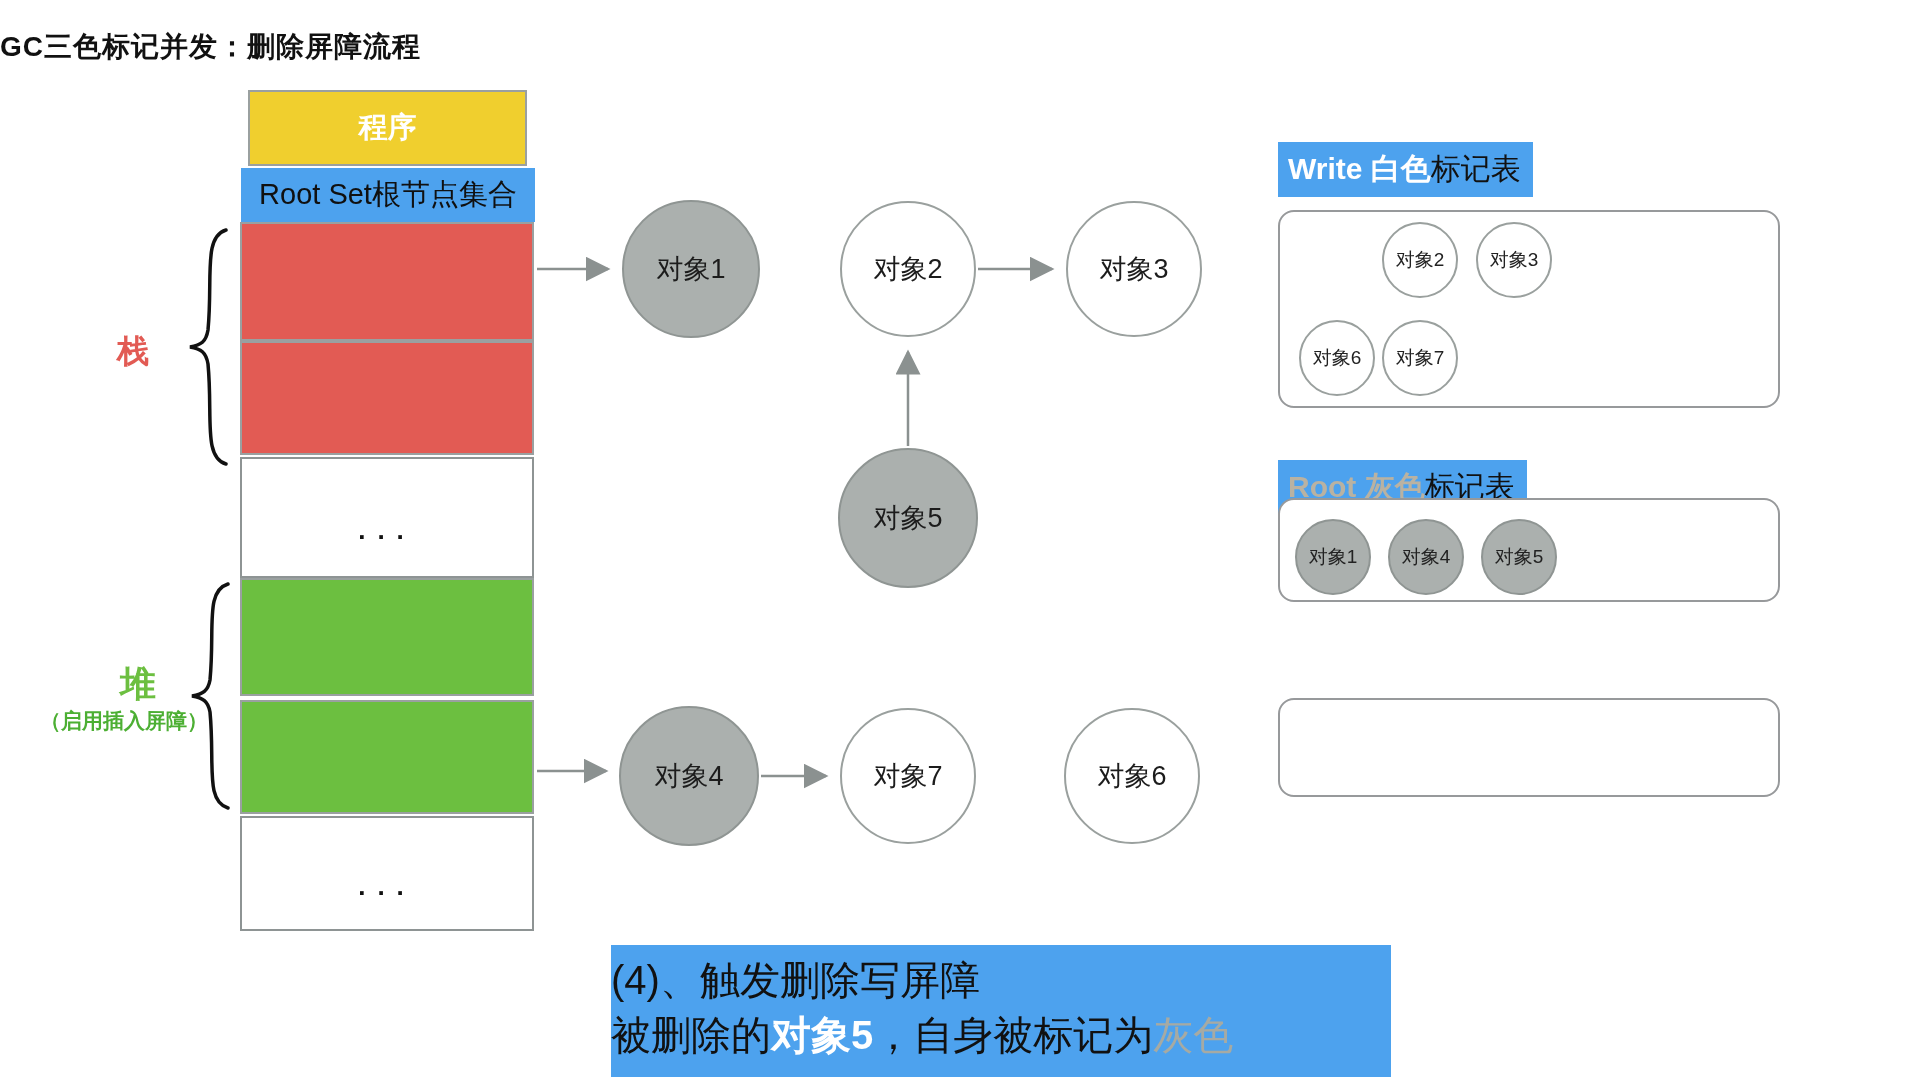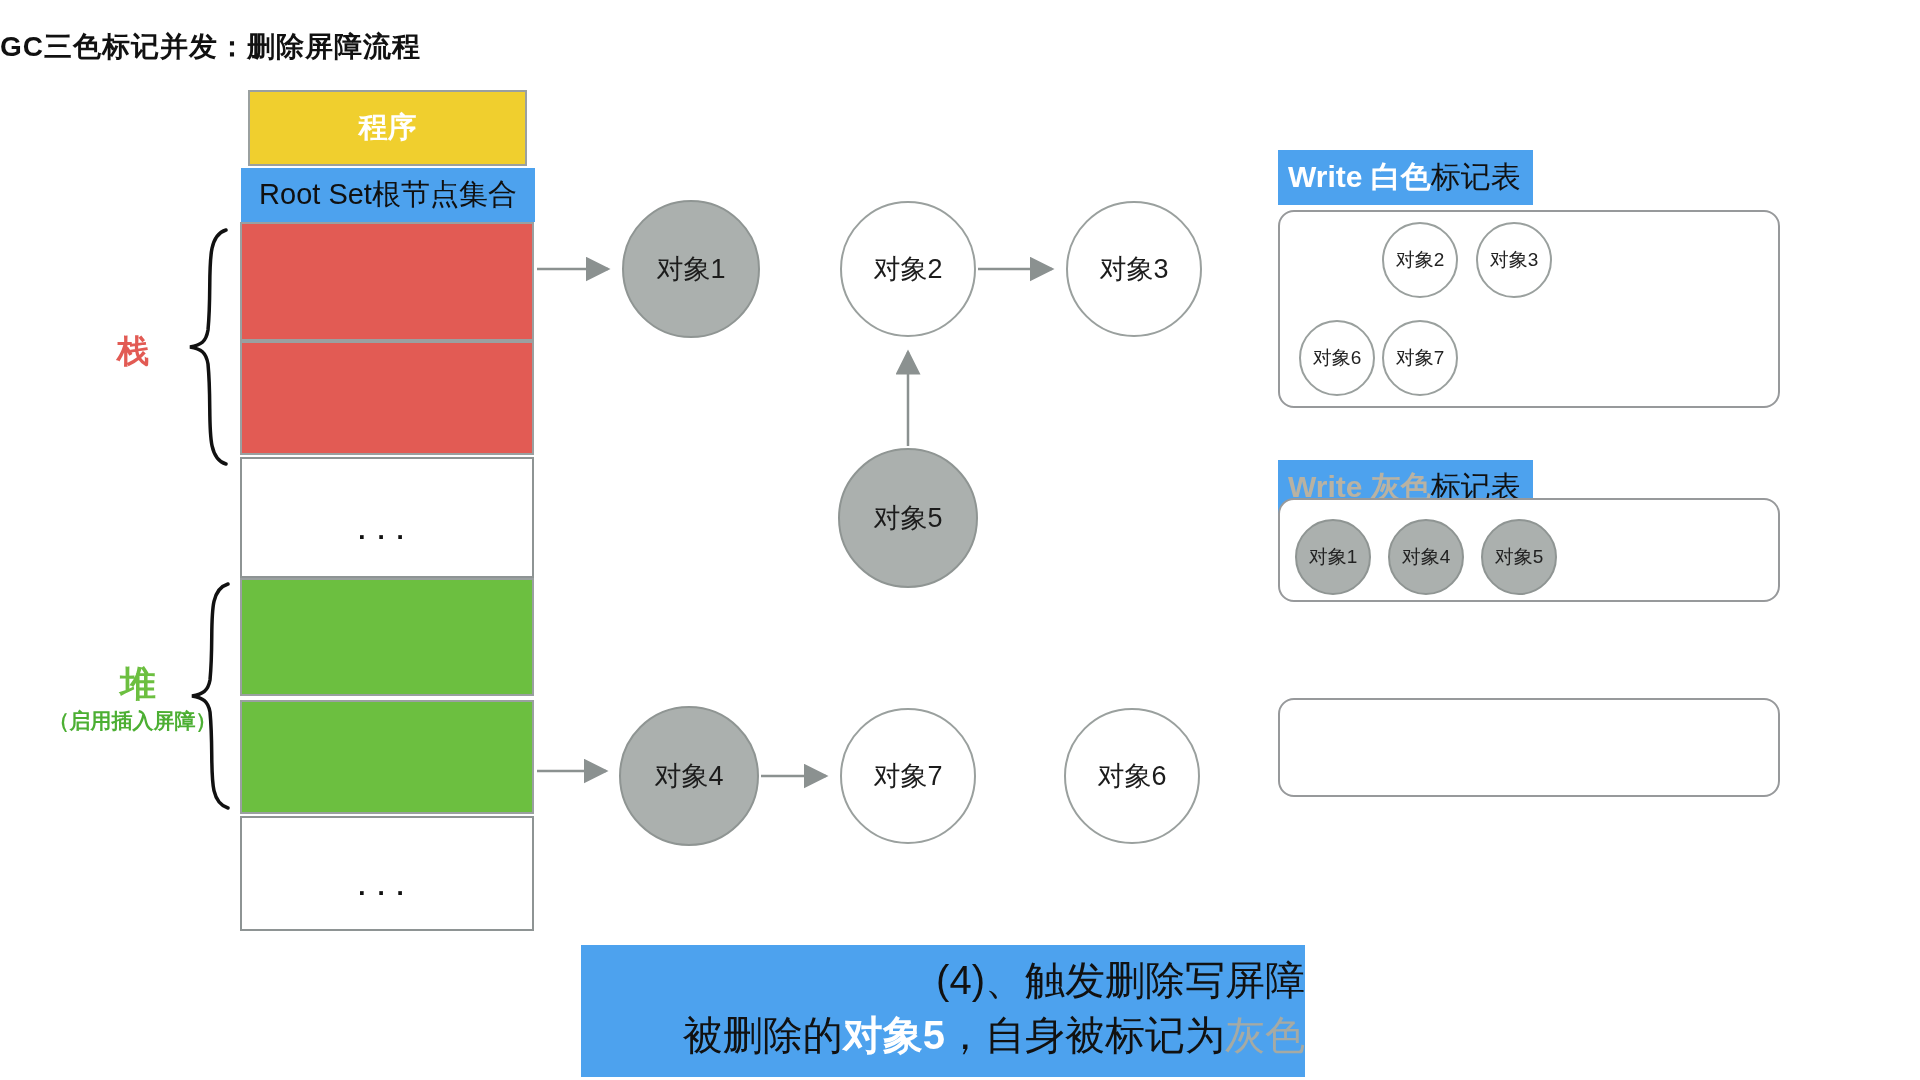--- a/index.html
+++ b/index.html
@@ -24,21 +24,21 @@
   .blk-green1{top:578px;height:118px;background:#6cbf40;}
   .blk-green2{top:700px;height:114px;background:#6cbf40;}
   .blk-dots2{top:816px;height:115px;background:#fff;border-color:#8e9494;}
   .dots{display:flex;align-items:center;justify-content:center;padding-top:25px;
     font-size:26px;font-weight:bold;letter-spacing:12px;color:#111;}
   
   .lbl-stack{position:absolute;left:103px;top:330px;width:60px;text-align:center;
     font-size:32px;font-weight:bold;color:#e25b54;}
   .lbl-heap{position:absolute;left:108px;top:660px;width:60px;text-align:center;
     font-size:36px;font-weight:bold;color:#6cbf40;}
-  .lbl-heap-sub{position:absolute;left:40px;top:707px;width:185px;text-align:center;
+  .lbl-heap-sub{position:absolute;left:40px;top:707px;width:185px;text-align:left;
     font-size:21px;font-weight:bold;color:#3faf3f;color:#4caf33;}
   
   .overlay{position:absolute;left:0;top:0;width:1920px;height:1080px;pointer-events:none;}
   
   .node{position:absolute;border-radius:50%;box-sizing:border-box;
     display:flex;align-items:center;justify-content:center;font-size:27px;color:#1c1c1c;background:#fff;
     border:2.5px solid #9aa09e;}
   .node.grey{background:#abb0ae;border-color:#8f9593;}
   .n1{left:622px;top:200px;width:138px;height:138px;}
   .n2{left:840px;top:201px;width:136px;height:136px;}
@@ -47,38 +47,38 @@
   .n4{left:619px;top:706px;width:140px;height:140px;}
   .n7{left:840px;top:708px;width:136px;height:136px;}
   .n6{left:1064px;top:708px;width:136px;height:136px;}
   
   .mark-label{position:absolute;background:#4da2ee;padding:7px 12px 7px 10px;font-size:30px;white-space:nowrap;}
   .mark-label .accent{font-weight:bold;}
   .mark-label.white-t .accent{color:#ffffff;}
   .mark-label.grey-t .accent{color:#b9b2a2;}
   .mark-label.black-t .accent{color:#111;}
   .mark-label .suffix{color:#111;font-weight:normal;}
-  .lab-white{left:1278px;top:150px;}
+  .lab-white{left:1278px;top:142px;}
   .lab-grey{left:1278px;top:460px;}
   .lab-black{left:1278px;top:654px;}
   .panel{position:absolute;left:1278px;width:502px;box-sizing:border-box;
     border:2.5px solid #97999b;border-radius:16px;background:#fff;}
   .panel-white{top:210px;height:198px;}
   .panel-grey{top:498px;height:104px;}
   .panel-black{top:698px;height:99px;}
   .mini{position:absolute;width:76px;height:76px;border-radius:50%;box-sizing:border-box;
     display:flex;align-items:center;justify-content:center;font-size:19px;color:#222;
     background:#fff;border:2px solid #9aa09e;}
   .mini.grey{background:#abb0ae;border-color:#8f9593;}
   .mw2{left:1382px;top:222px;} .mw3{left:1476px;top:222px;}
   .mw6{left:1299px;top:320px;} .mw7{left:1382px;top:320px;}
   .mg1{left:1295px;top:519px;} .mg4{left:1388px;top:519px;} .mg5{left:1481px;top:519px;}
   
-  .caption{position:absolute;left:581px;top:945px;width:724px;height:132px;background:#4da2ee;
-    text-align:right;color:#111;}
+  .caption{position:absolute;left:611px;top:945px;width:780px;height:132px;background:#4da2ee;
+    text-align:left;color:#111;}
   .caption .l1{margin-top:8px;font-size:40px;line-height:54px;}
   .caption .l2{font-size:40px;line-height:56px;}
   .caption .wb{color:#ffffff;font-weight:bold;}
   .caption .gy{color:#a6aaa3;}
 </style>
 </head>
 <body>
 
 <div class="stage">
 
@@ -123,21 +123,21 @@
   <div class="mark-label white-t lab-white">
     <span class="accent">Write 白色</span><span class="suffix">标记表</span>
   </div>
   <div class="panel panel-white"></div>
   <div class="mini mw2">对象2</div>
   <div class="mini mw3">对象3</div>
   <div class="mini mw6">对象6</div>
   <div class="mini mw7">对象7</div>
 
   <div class="mark-label grey-t lab-grey">
-    <span class="accent">Write 灰色</span><span class="suffix">标记表</span>
+    <span class="accent">Root 灰色</span><span class="suffix">标记表</span>
   </div>
   <div class="panel panel-grey"></div>
   <div class="mini grey mg1">对象1</div>
   <div class="mini grey mg4">对象4</div>
   <div class="mini grey mg5">对象5</div>
 
   <div class="panel panel-black"></div>
 
   <div class="caption">
     <div class="l1">(4)、触发删除写屏障</div>

